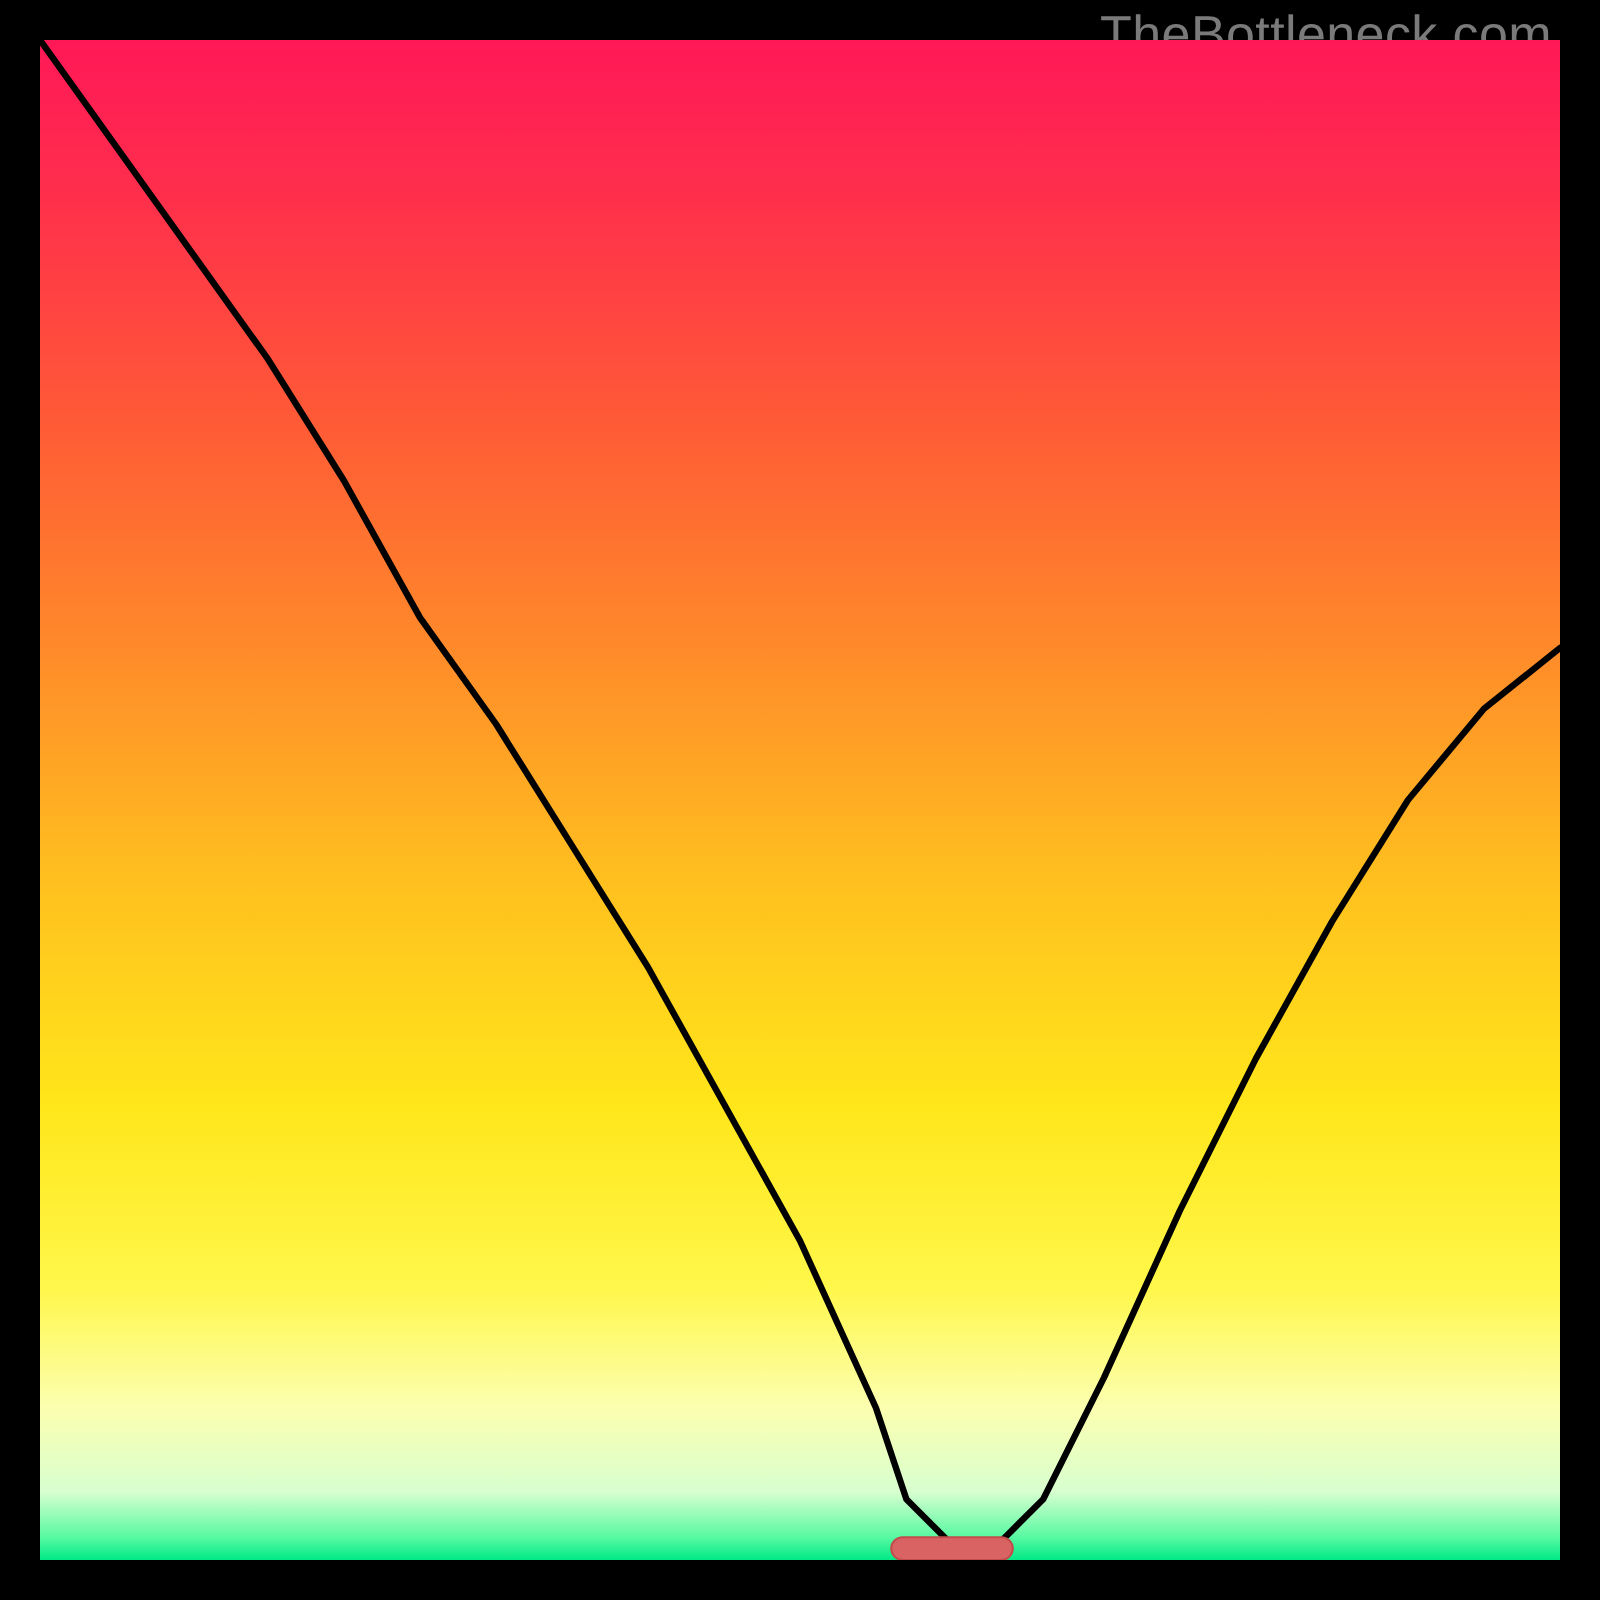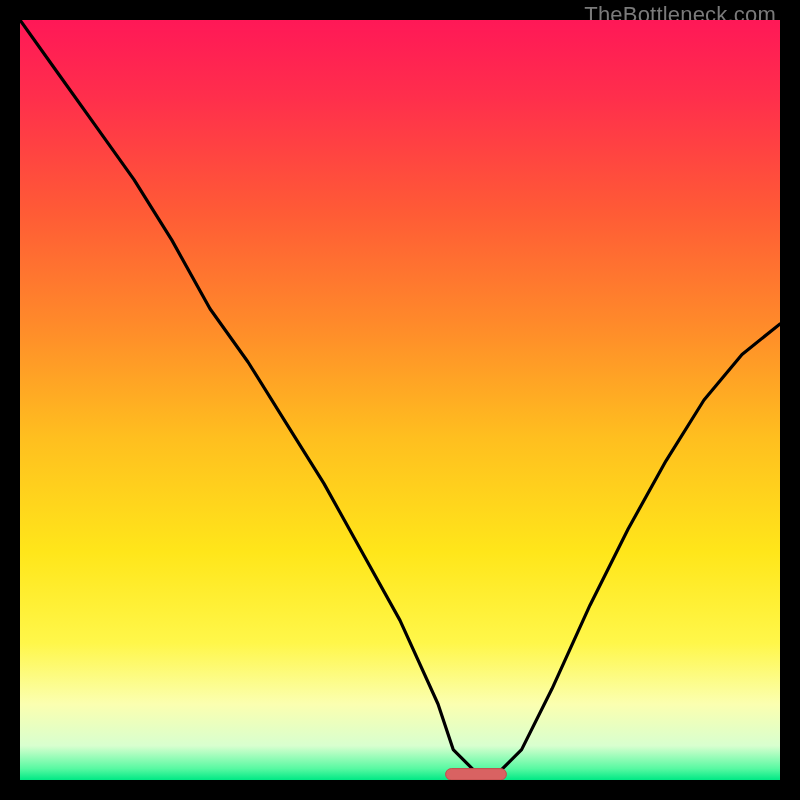--- a/index.html
+++ b/index.html
@@ -24,21 +24,21 @@
     left: 0;
     top: 0;
     width: 760px;
     height: 760px;
   }
   .watermark {
     position: absolute;
     top: 2px;
     right: 24px;
     color: #7a7a7a;
-    font-size: 22px;
+    font-size: 26px;
     font-weight: 500;
     letter-spacing: 0.2px;
   }
   svg { display: block; }
 </style>
 </head>
 <body>
 
 <div class="watermark">TheBottleneck.com</div>
 

